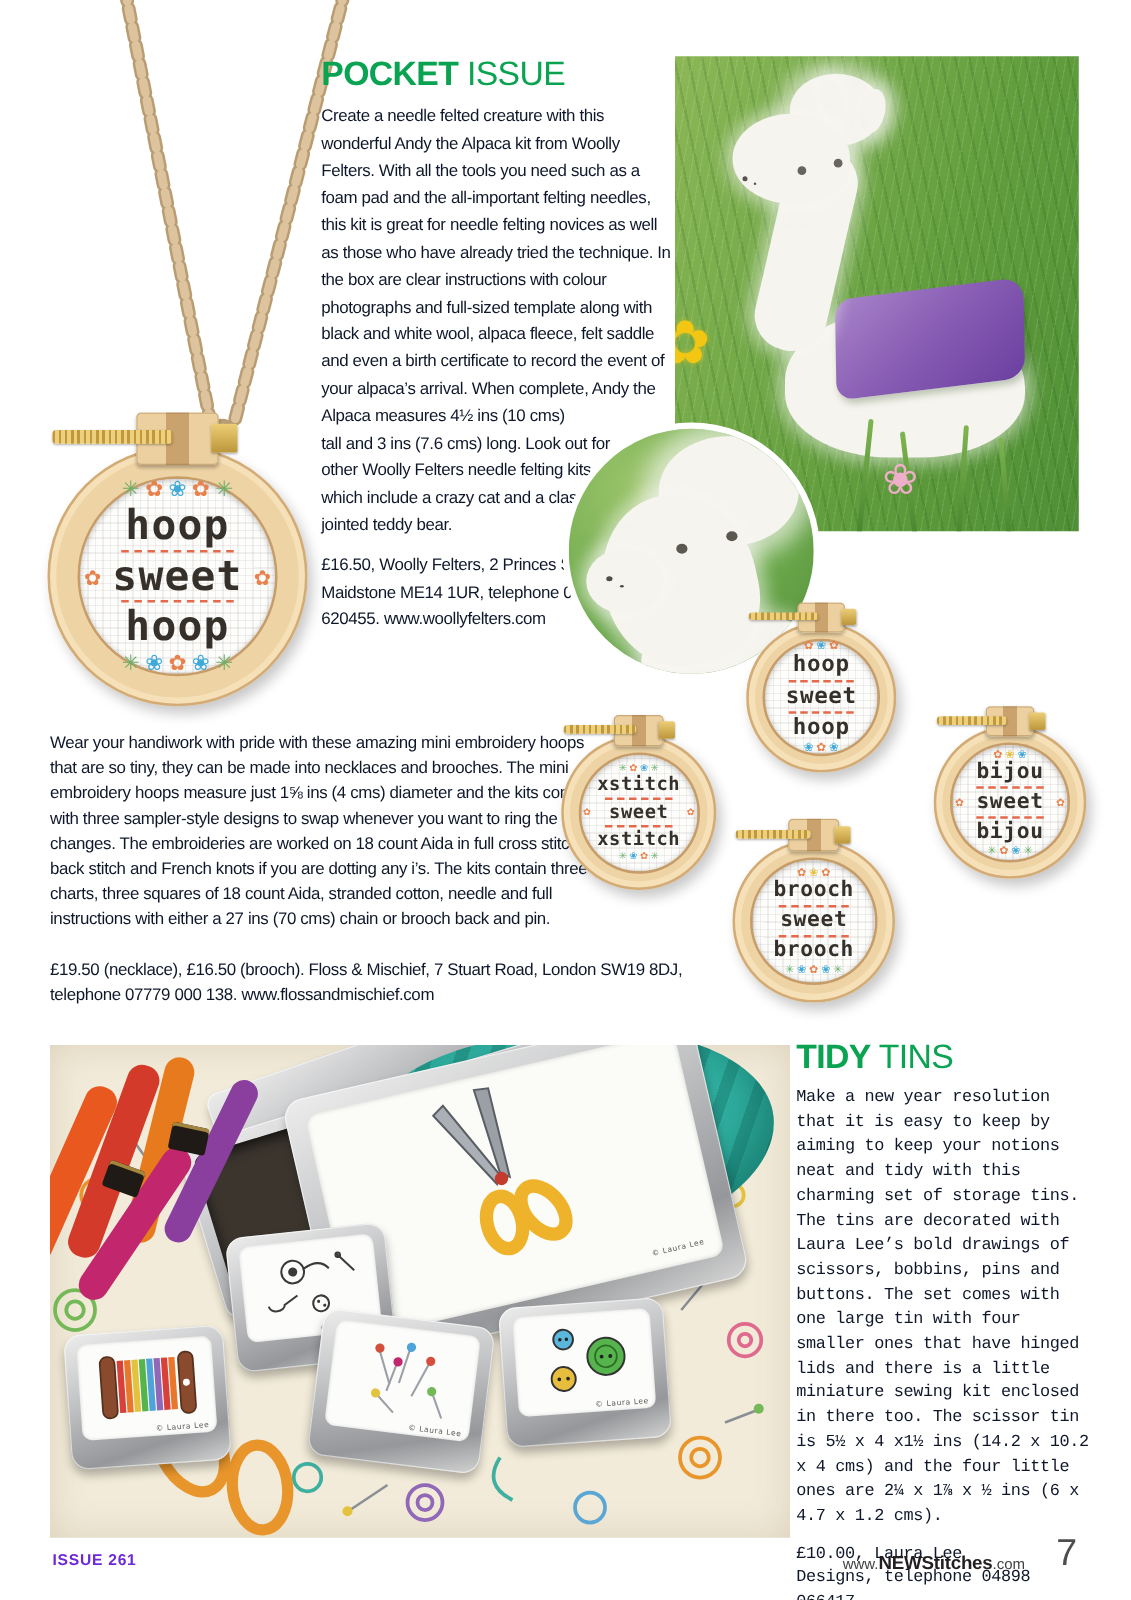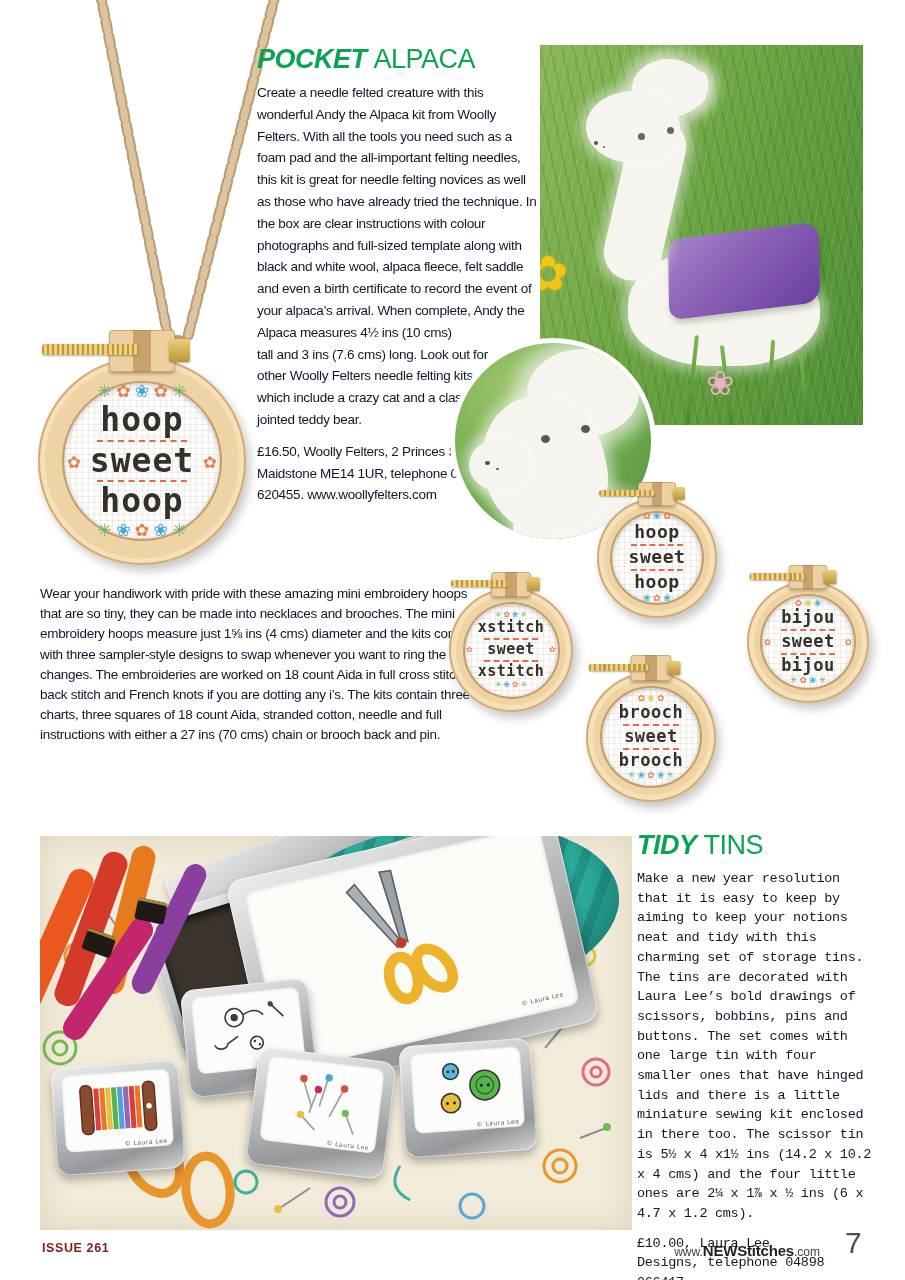--- a/index.html
+++ b/index.html
@@ -1,21 +1,21 @@
 <!DOCTYPE html>
 <html><head>
 <meta charset="utf-8">
 <style>
   html,body{margin:0;padding:0;background:#e9e9e9;}
   .page{position:relative;width:905px;height:1280px;margin:0 auto;background:#ffffff;overflow:hidden;
         font-family:"Liberation Sans",sans-serif;}
 
   
   .h-green{margin:0;color:#0aa351;letter-spacing:-0.5px;white-space:nowrap;}
-  .h-green .hb{font-weight:700;font-style:italic;}
+  .h-green .hb{font-weight:700;}
   .h-green .hl{font-weight:400;}
   .h1{font-size:27px;}
   .btxt{margin:0;color:#0f172a;font-size:13.5px;letter-spacing:-0.3px;}
   .lh-a{line-height:21.8px;}
   .lh-m{line-height:20.2px;}
   .lh-t{line-height:19.7px;font-family:Liberation Mono, monospace;}
   .gap{margin-top:10px;}
 
   
   #art-alpaca{position:absolute;left:257px;top:44px;width:285px;}
@@ -128,21 +128,21 @@
   .scissors{position:absolute;left:70px;top:4px;transform:rotate(-16deg);}
   .sig{position:absolute;font-size:6px;color:#5a5a5a;letter-spacing:.5px;font-family:"DejaVu Sans",sans-serif;}
   .stin{position:absolute;}
   .stin .shell{position:absolute;inset:0;border-radius:14px;}
   .stin .label{position:absolute;left:8%;top:7%;width:84%;height:72%;border-radius:8px;
       background:#fcfcfa;box-shadow:inset 0 0 3px rgba(0,0,0,.16);}
   .stin .label svg{position:absolute;left:4%;top:4%;}
 
   
   #footer-issue{position:absolute;left:42px;top:1241px;font-size:12.5px;font-weight:700;
-      color:#7f1d1d;letter-spacing:.6px;}
+      color:#6d28d9;letter-spacing:.6px;}
   #footer-site{position:absolute;left:620px;top:1242px;width:200px;text-align:right;color:#414042;
       font-size:12px;}
   #footer-site .brand{font-size:15px;font-weight:700;color:#231f20;letter-spacing:-0.2px;}
   #footer-page{position:absolute;left:845px;top:1226px;font-size:30px;color:#4d4e50;}
 </style>
 </head>
 <body>
 
 <div class="page">
 
@@ -150,21 +150,21 @@
     <g fill="none" stroke-linecap="round">
       <path d="M70 -8 L138 336" stroke="#b99d72" stroke-width="11" stroke-dasharray="9 6"></path>
       <path d="M70 -8 L138 336" stroke="#ddc49e" stroke-width="7" stroke-dasharray="9 6"></path>
       <path d="M246 -8 L158 336" stroke="#b99d72" stroke-width="11" stroke-dasharray="9 6"></path>
       <path d="M246 -8 L158 336" stroke="#ddc49e" stroke-width="7" stroke-dasharray="9 6"></path>
       <circle cx="148" cy="346" r="9" stroke="#b99d72" stroke-width="4"></circle>
     </g>
   </svg>
 
   <section id="art-alpaca">
-    <h1 class="h-green h1"><span class="hb">POCKET</span> <span class="hl">ALPACA</span></h1>
+    <h1 class="h-green h1"><span class="hb">POCKET</span> <span class="hl">ISSUE</span></h1>
     <p class="btxt lh-a w1">Create a needle felted creature with this wonderful Andy the Alpaca kit from Woolly Felters. With all the tools you need such as a foam pad and the all-important felting needles, this kit is great for needle felting novices as well as those who have already tried the technique. In the box are clear instructions with colour photographs and full-sized template along with black and white wool, alpaca fleece, felt saddle and even a birth certificate to record the event of your alpaca’s arrival. When complete, Andy the Alpaca measures 4½ ins (10 cms)</p>
     <p class="btxt lh-a w2">tall and 3 ins (7.6 cms) long. Look out for other Woolly Felters needle felting kits which include a crazy cat and a classic, jointed teddy bear.</p>
     <p class="btxt lh-a w2 gap">£16.50, Woolly Felters, 2 Princes Street, Maidstone ME14 1UR, telephone 01622 620455. www.woollyfelters.com</p>
   </section>
 
   <figure id="photo-alpaca">
     <div class="alp al-body"></div>
     <div class="al-saddle"></div>
     <div class="alp al-neck"></div>
     <div class="alp al-tuft"></div>
@@ -219,20 +219,21 @@
             <i class="fb">❀</i>
             <i class="fg">✳</i>
           </div>
         <i class="sideflower sf-l fo">✿</i>
         <i class="sideflower sf-r fo">✿</i>
       </div>
     </div>
   </div>
 
   <p id="mini-body" class="btxt lh-m">Wear your handiwork with pride with these amazing mini embroidery hoops that are so tiny, they can be made into necklaces and brooches. The mini embroidery hoops measure just 1⅝ ins (4 cms) diameter and the kits come with three sampler-style designs to swap whenever you want to ring the changes. The embroideries are worked on 18 count Aida in full cross stitch, back stitch and French knots if you are dotting any i’s. The kits contain three charts, three squares of 18 count Aida, stranded cotton, needle and full instructions with either a 27 ins (70 cms) chain or brooch back and pin.</p>
+  <p id="mini-contact" class="btxt lh-m">£19.50 (necklace), £16.50 (brooch). Floss &amp; Mischief, 7 Stuart Road, London SW19 8DJ, telephone 07779 000 138. www.flossandmischief.com</p>
 
   <div class="hoop" style="left:597px;top:482px;--d:120px;--fs:18px;">
     <div class="clamp">
         <div class="screw"></div>
         <div class="bracket"></div>
         <div class="nut"></div>
       </div>
     <div class="ring">
         <div class="fabric">
       <div class="frow">

